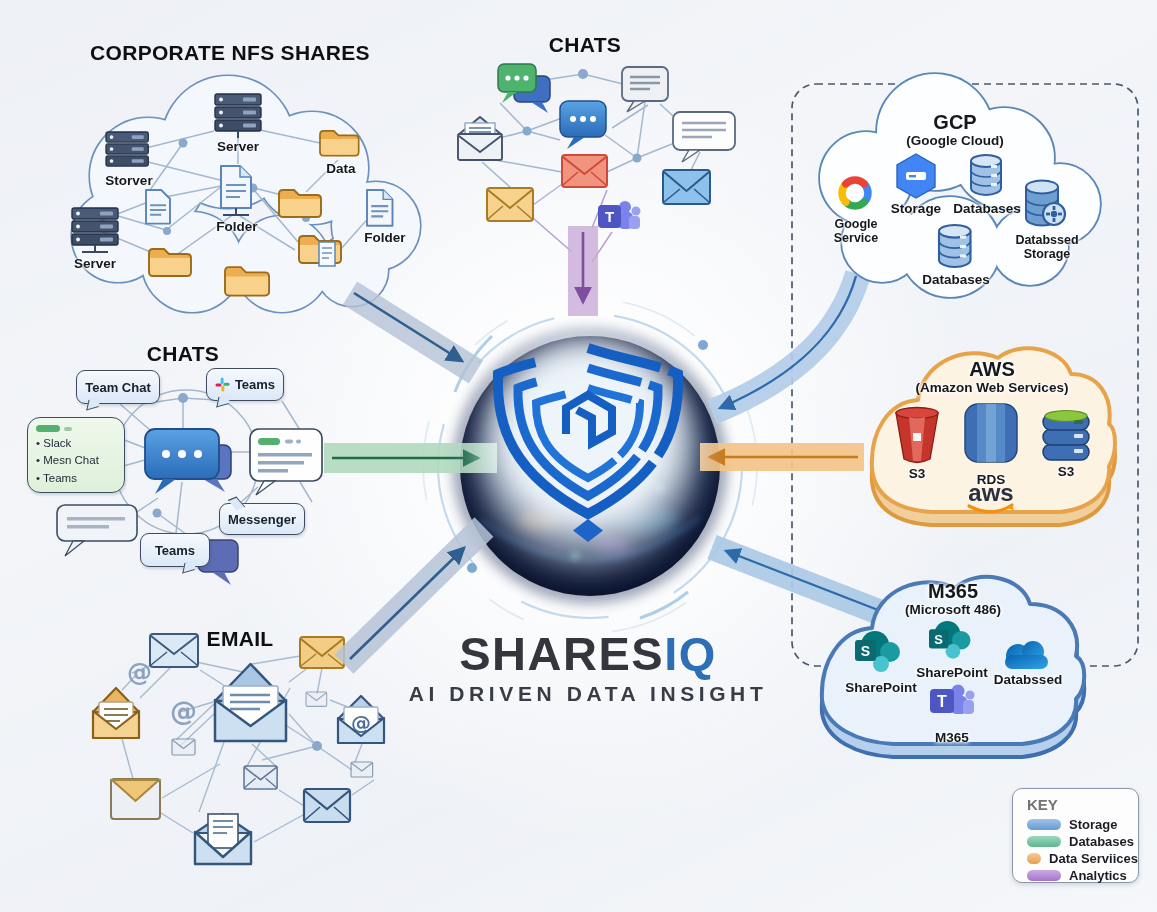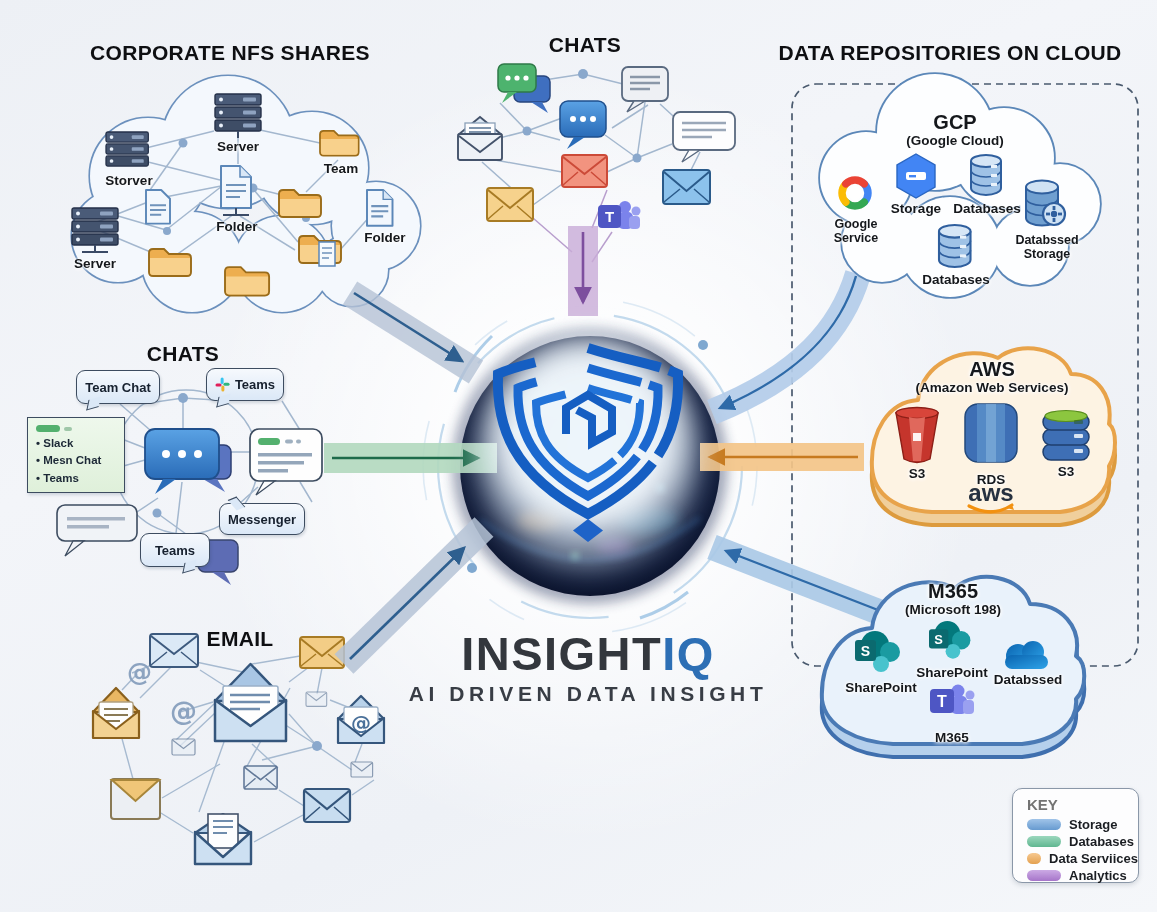--- a/index.html
+++ b/index.html
@@ -34,24 +34,24 @@
     box-shadow:1px 2px 3px rgba(40,60,90,.18);z-index:4;
   }
   .bubble::after{
     content:'';position:absolute;width:10px;height:10px;background:#dbe8f7;
     border-left:1.6px solid #3d4c60;border-bottom:1.6px solid #3d4c60;
     bottom:-6.4px;left:11px;transform:skewX(-28deg) rotate(-18deg);
   }
   .bubble.tail-right::after{left:auto;right:14px;}
   .bubble.tail-top::after{bottom:auto;top:-6.4px;transform:skewX(28deg) rotate(162deg);}
   .listbox{
-    position:absolute;border:1.7px solid #3d4c60;border-radius:0;
+    position:absolute;border:1.7px solid #3d4c60;border-radius:13px;
     background:linear-gradient(#eef8ec,#dff0da);
     padding:7px 8px 5px 8px;z-index:4;box-shadow:1px 2px 3px rgba(40,60,90,.18);
-    font-size:11.5px;font-weight:700;color:#1c2836;line-height:1.5;
+    font-size:11.5px;font-weight:400;color:#1c2836;line-height:1.5;
   }
   .listbox .pillrow{display:flex;align-items:center;gap:4px;margin-bottom:3px;}
   .listbox .pill{width:24px;height:7px;border-radius:4px;background:#53b06e;}
   .listbox .pill2{width:8px;height:4px;border-radius:2px;background:#9fc7a8;}
   .listbox div.li{white-space:nowrap;}
   .brand{
     position:absolute;left:588px;top:626px;transform:translateX(-50%);
     font-size:47px;font-weight:800;letter-spacing:1.5px;color:#33373d;white-space:nowrap;z-index:6;
   }
   .brand .accent{color:#2d6fb5;}
@@ -657,47 +657,46 @@
     <circle cx="40" cy="11" r="4.5" fill="#9aa0f0"></circle>
     <rect x="21" y="12" width="16" height="18" rx="5" fill="#7b83eb"></rect>
     <rect x="33" y="16" width="11" height="14" rx="4" fill="#9aa0f0"></rect>
     <rect x="0" y="5" width="24" height="24" rx="4" fill="#4e56c4"></rect>
     <text x="12" y="23" text-anchor="middle" font-family="Liberation Sans, sans-serif" font-size="16" font-weight="bold" fill="#fff">T</text>
   </g>
 </svg>
 
 <div class="title" style="left:230px;top:41px;">CORPORATE NFS SHARES</div>
 <div class="title" style="left:585px;top:33px;">CHATS</div>
-<div class="title" style="left:950px;top:41px;">DATA REPOSITORIES ON CLOUD</div>
 <div class="title" style="left:183px;top:342px;">CHATS</div>
 <div class="title" style="left:240px;top:627px;">EMAIL</div>
 
 <div class="lbl" style="left:238px;top:139px;">Server</div>
 <div class="lbl" style="left:129px;top:173px;">Storver</div>
 <div class="lbl" style="left:95px;top:256px;">Server</div>
-<div class="lbl" style="left:341px;top:161px;">Team</div>
+<div class="lbl" style="left:341px;top:161px;">Data</div>
 <div class="lbl" style="left:237px;top:219px;">Folder</div>
 <div class="lbl" style="left:385px;top:230px;">Folder</div>
 
 <div class="lbl cloud-title" style="left:955px;top:111px;">GCP</div>
 <div class="lbl cloud-sub" style="left:955px;top:133px;">(Google Cloud)</div>
 <div class="lbl two" style="left:856px;top:217px;width:68px;font-size:12.5px;">Google Service</div>
 <div class="lbl" style="left:916px;top:201px;">Storage</div>
 <div class="lbl" style="left:987px;top:201px;">Databases</div>
 <div class="lbl" style="left:956px;top:272px;">Databases</div>
 <div class="lbl two" style="left:1047px;top:233px;width:92px;font-size:12.5px;">Databssed Storage</div>
 
 <div class="lbl cloud-title" style="left:992px;top:358px;">AWS</div>
 <div class="lbl cloud-sub" style="left:992px;top:380px;">(Amazon Web Services)</div>
 <div class="lbl" style="left:917px;top:466px;">S3</div>
 <div class="lbl" style="left:991px;top:464px;margin-top:8px;">RDS</div>
 <div class="lbl" style="left:1066px;top:464px;">S3</div>
 
 <div class="lbl cloud-title" style="left:953px;top:580px;">M365</div>
-<div class="lbl cloud-sub" style="left:953px;top:602px;">(Microsoft 198)</div>
+<div class="lbl cloud-sub" style="left:953px;top:602px;">(Microsoft 486)</div>
 <div class="lbl" style="left:881px;top:680px;">SharePoint</div>
 <div class="lbl" style="left:952px;top:665px;">SharePoint</div>
 <div class="lbl" style="left:1028px;top:672px;">Databssed</div>
 <div class="lbl" style="left:952px;top:730px;">M365</div>
 
 <div class="bubble" style="left:76px;top:370px;width:82px;height:32px;">
   <span>Team Chat</span>
 </div>
 <div class="bubble" style="left:206px;top:368px;width:76px;height:31px;">
   <svg width="15" height="15" viewBox="0 0 16 16">
@@ -717,21 +716,21 @@
 <div class="listbox" style="left:27px;top:417px;width:80px;">
   <div class="pillrow">
         <span class="pill"></span>
         <span class="pill2"></span>
       </div>
   <div class="li">• Slack</div>
   <div class="li">• Mesn Chat</div>
   <div class="li">• Teams</div>
 </div>
 
-<div class="brand"><span>INSIGHT</span><span class="accent">IQ</span></div>
+<div class="brand"><span>SHARES</span><span class="accent">IQ</span></div>
 <div class="tagline">AI DRIVEN DATA INSIGHT</div>
 
 <div class="keybox">
   <div class="ktitle">KEY</div>
   <div class="krow">
     <span class="kswatch" style="background-color: rgb(109, 164, 221);"></span>
     <span class="klabel">Storage</span>
   </div>
   <div class="krow">
     <span class="kswatch" style="background-color: rgb(102, 194, 154);"></span>

